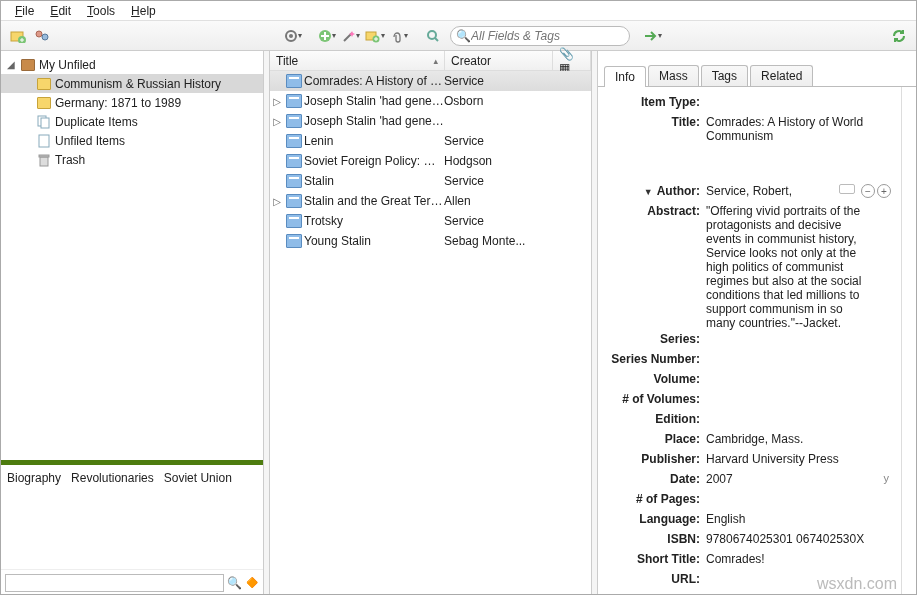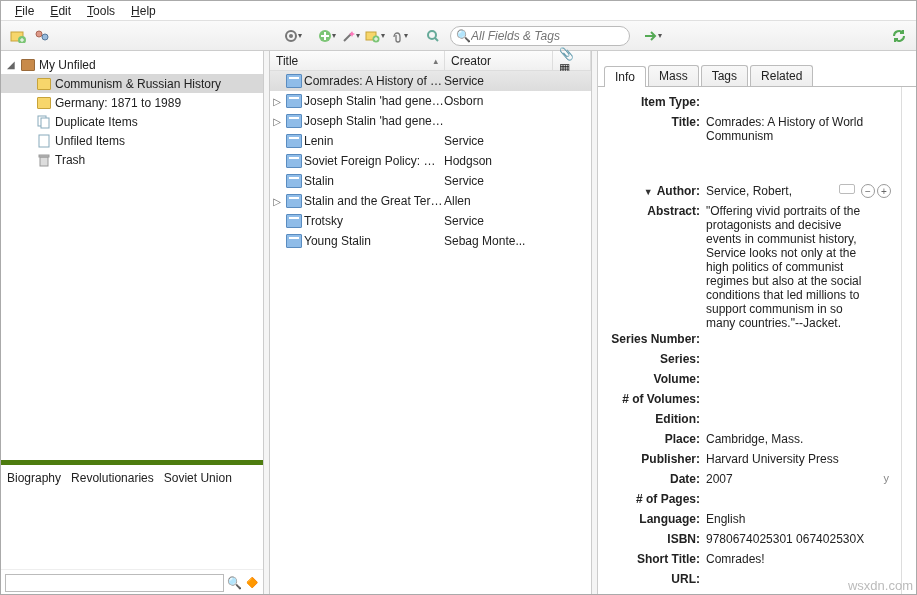--- a/index.html
+++ b/index.html
@@ -298,25 +298,25 @@
       <span class="field-switch"></span>
       <span class="circ">−</span>
       <span class="circ">+</span>
             </div>
           </div>
           <div class="frow">
             <div class="flab">Abstract:</div>
             <div class="fval">"Offering vivid portraits of the protagonists and decisive events in communist history, Service looks not only at the high politics of communist regimes but also at the social conditions that led millions to support communism in so many countries."--Jacket.</div>
           </div>
           <div class="frow">
+            <div class="flab">Series:</div>
+            <div class="fval"></div>
+          </div>
+          <div class="frow">
             <div class="flab">Series Number:</div>
-            <div class="fval"></div>
-          </div>
-          <div class="frow">
-            <div class="flab">Series:</div>
             <div class="fval"></div>
           </div>
           <div class="frow">
             <div class="flab">Volume:</div>
             <div class="fval"></div>
           </div>
           <div class="frow">
             <div class="flab"># of Volumes:</div>
             <div class="fval"></div>
           </div>
@@ -368,13 +368,13 @@
           <div class="frow">
             <div class="flab">Loc. in Archive:</div>
             <div class="fval"></div>
           </div>
         </div>
       <div class="scrollbar"></div>
     </div>
   </div>
 </div>
 
-<div style="position:absolute;right:4px;bottom:2px;font-size:13px;color:#bbb">wsxdn.com</div>
+<div style="position:absolute;right:20px;bottom:2px;font-size:16px;color:#bbb">wsxdn.com</div>
 
 </body></html>

